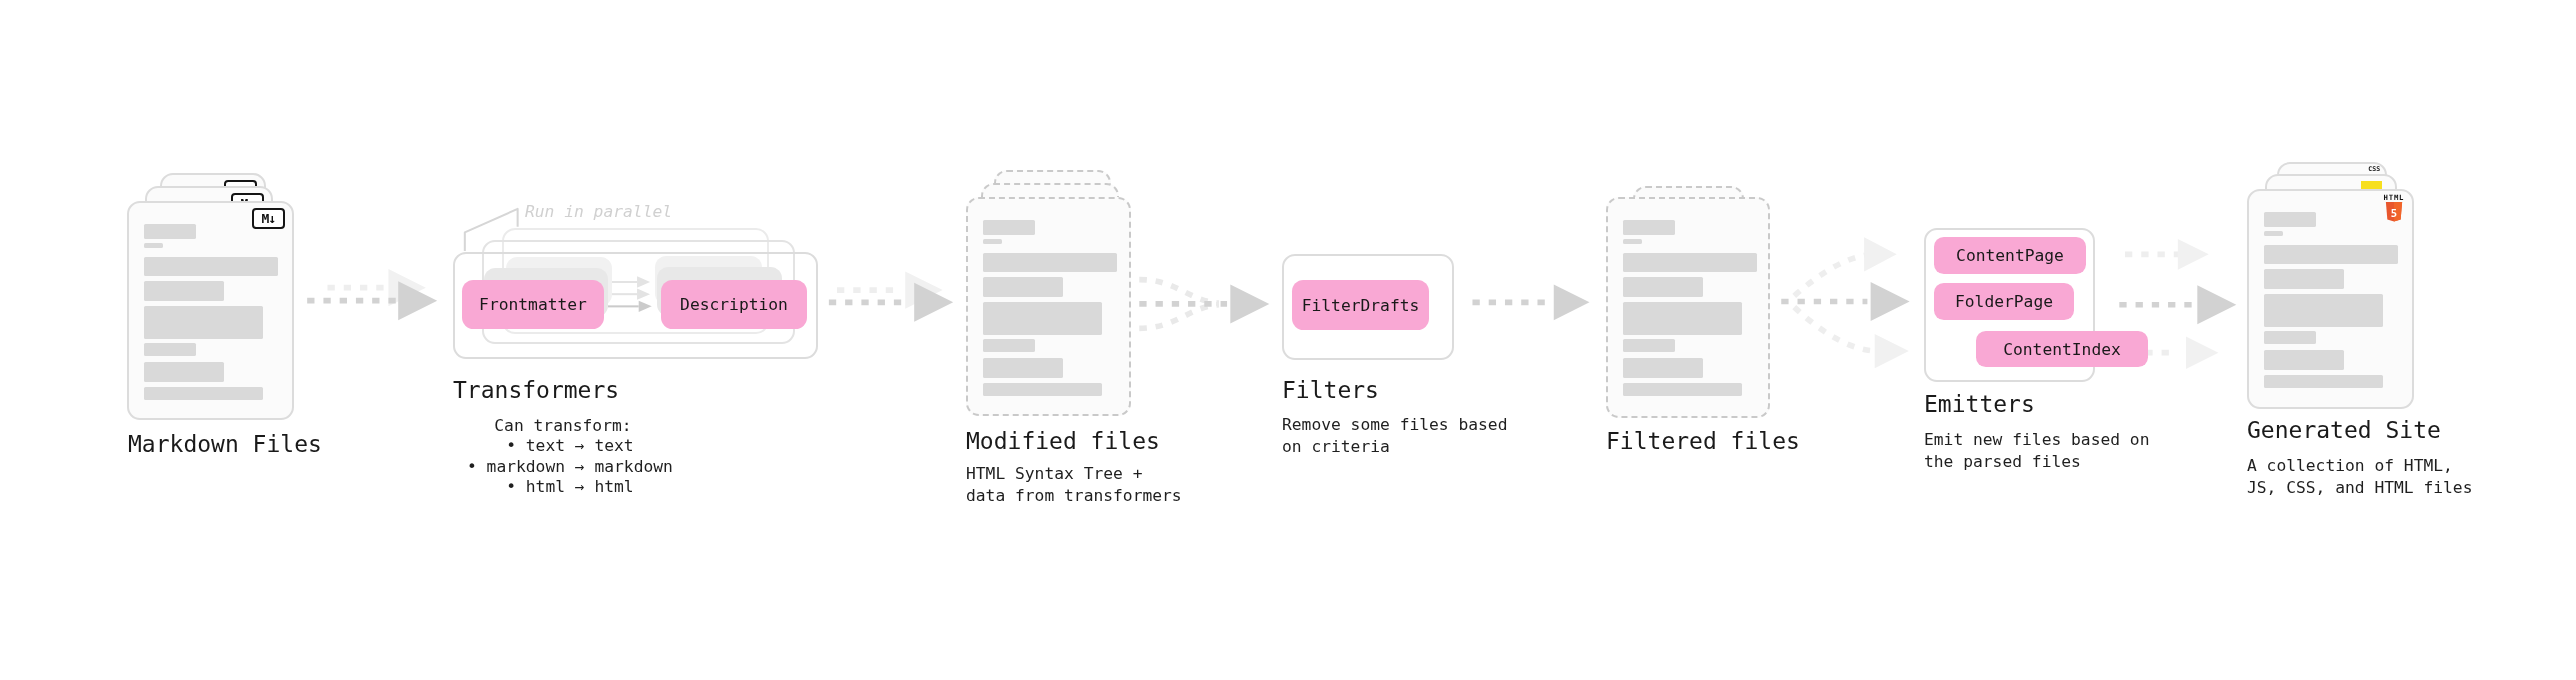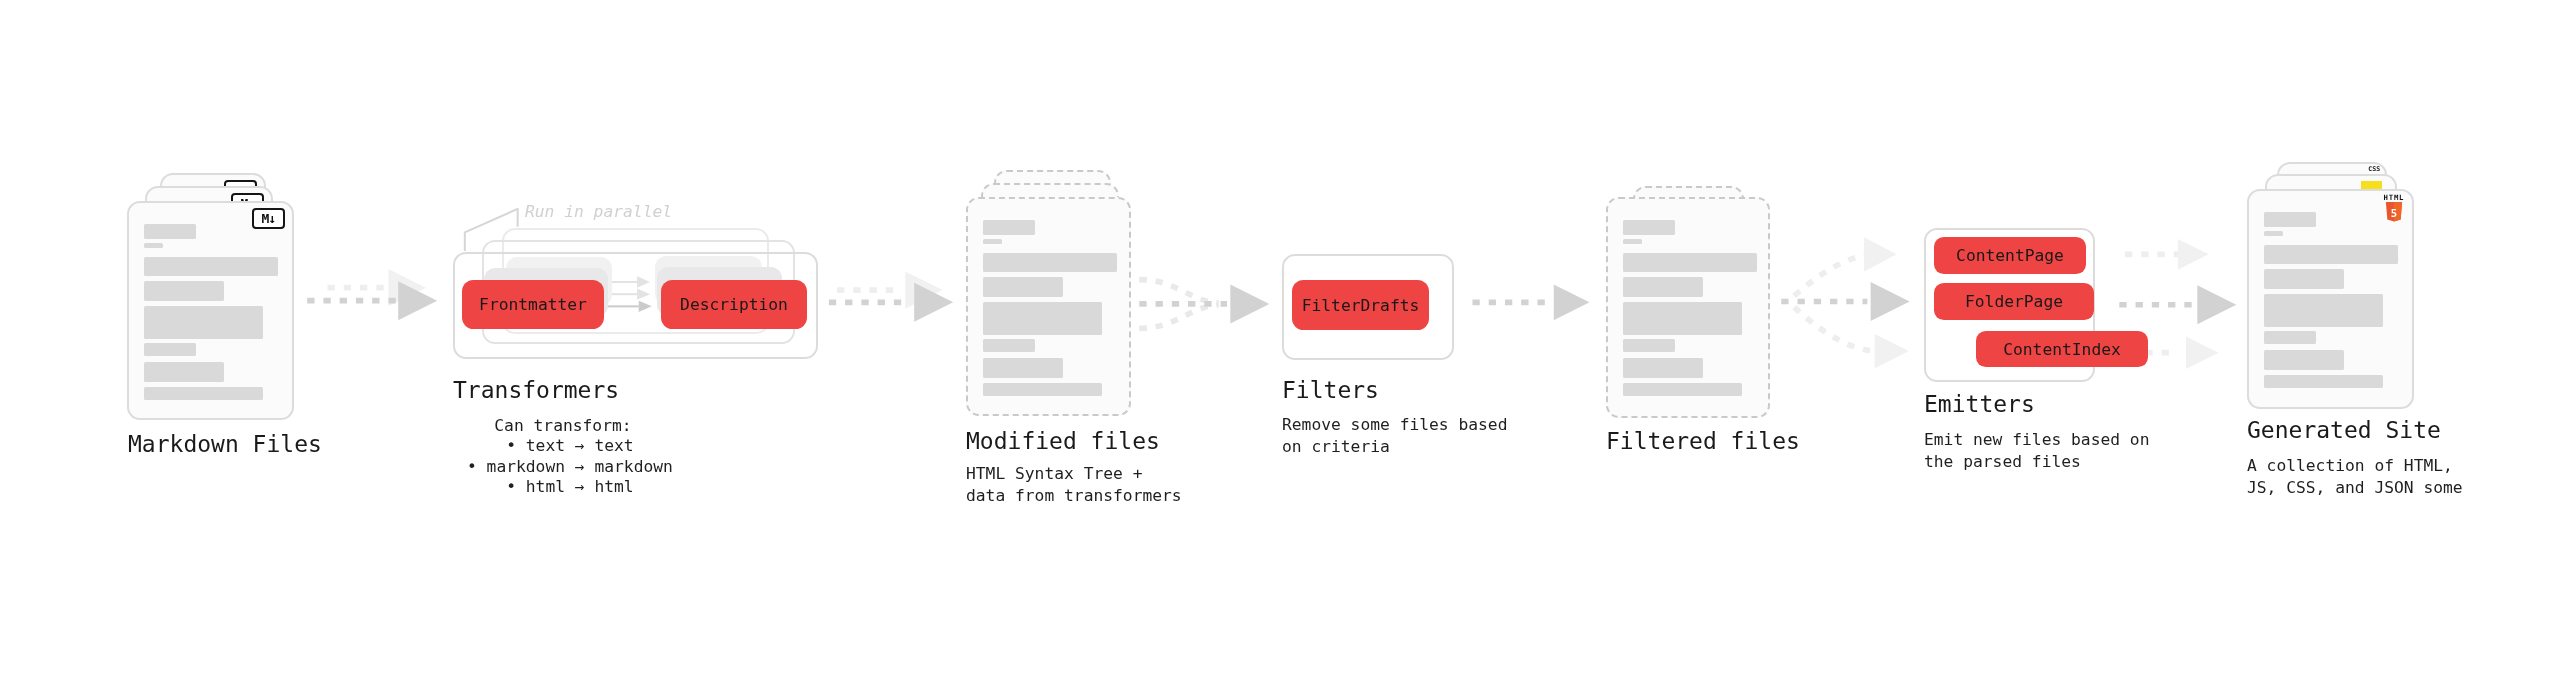--- a/index.html
+++ b/index.html
@@ -31,21 +31,21 @@
   
   .css-badge{position:absolute;right:4.9px;top:2.4px;text-align:right;}
   .css-word{font-size:6.5px;font-weight:700;line-height:6.5px;color:#111;}
   .css-bar{width:14.6px;height:2.4px;background:#2965f1;margin:0.8px auto 0;}
   .js-badge{position:absolute;right:13px;top:4.9px;width:21px;height:13px;background:#f7df1e;}
   .html5-badge{position:absolute;right:9px;top:3.3px;width:19.5px;text-align:right;}
   .html5-word{font-size:7.3px;font-weight:700;letter-spacing:0.8px;line-height:7.3px;color:#111;}
 
   
   .tbox{position:absolute;border:2px solid #dcdcdc;border-radius:13px;background:transparent;box-sizing:border-box;z-index:2;}
-  .pill{position:absolute;background:#ef4444;border-radius:11.4px;display:flex;align-items:center;justify-content:center;
+  .pill{position:absolute;background:#f9a8d4;border-radius:11.4px;display:flex;align-items:center;justify-content:center;
         font-size:16.3px;color:#191919;white-space:nowrap;z-index:4;}
   .pill.ghost1{background:#e8e8e8;z-index:3;}
   .pill.ghost2{background:#f1f1f1;z-index:2;}
 
   
   .title{position:absolute;font-size:23px;font-weight:500;line-height:24.4px;color:#1a1a1a;white-space:nowrap;z-index:6;}
   .sub{position:absolute;font-size:16.3px;line-height:22px;color:#1f1f1f;white-space:nowrap;z-index:6;}
   .sub .line{white-space:nowrap;}
   .bullets .line{line-height:20.3px;text-align:center;}
   .bullets .indent{padding-left:14px;}
@@ -212,21 +212,21 @@
         <div class="bar b8"></div>
       </div>
     </div>
     <div class="title" style="left:1606px;top:429px">Filtered files</div>
   </div>
 
   
   <div class="stage">
     <div class="tbox" style="left:1924px;top:228px;width:171px;height:154px"></div>
     <div class="pill" style="left:1934px;top:237px;width:152px;height:37px;border-radius:9.8px">ContentPage</div>
-    <div class="pill" style="left:1934px;top:283px;width:160px;height:37px;border-radius:9.8px">FolderPage</div>
+    <div class="pill" style="left:1934px;top:283px;width:140px;height:37px;border-radius:9.8px">FolderPage</div>
     <div class="pill" style="left:1976px;top:331px;width:172px;height:36px;border-radius:9.8px">ContentIndex</div>
     <div class="title" style="left:1924px;top:392px">Emitters</div>
     <div class="sub" style="left:1924px;top:429px">
       <div class="line">Emit new files based on</div>
       <div class="line">the parsed files</div>
     </div>
   </div>
 
   
   <div class="stage">
@@ -255,18 +255,18 @@
         <div class="bar b4"></div>
         <div class="bar b5"></div>
         <div class="bar b6"></div>
         <div class="bar b7"></div>
         <div class="bar b8"></div>
       </div>
     </div>
     <div class="title" style="left:2247px;top:418px">Generated Site</div>
     <div class="sub" style="left:2247px;top:455px">
       <div class="line">A collection of HTML,</div>
-      <div class="line">JS, CSS, and JSON some</div>
+      <div class="line">JS, CSS, and HTML files</div>
     </div>
   </div>
 
 </div>
 
 
 </body></html>

